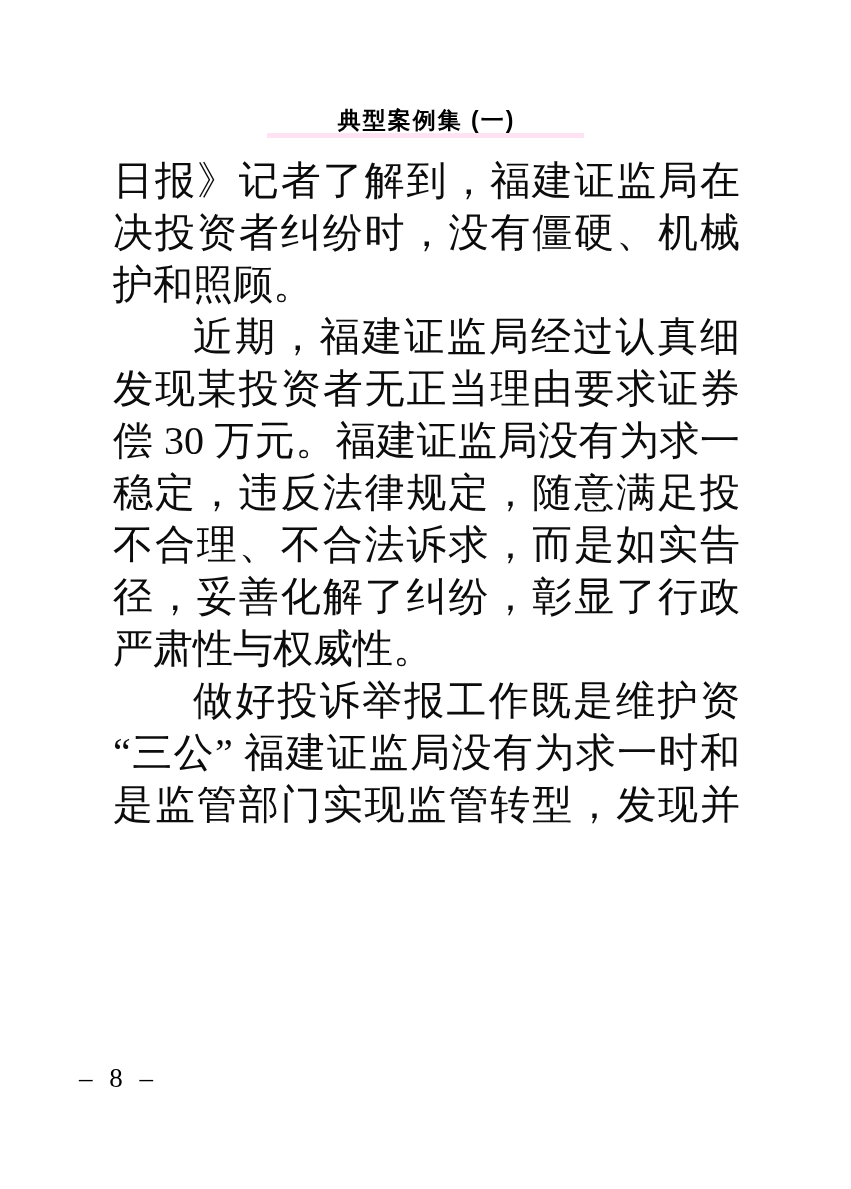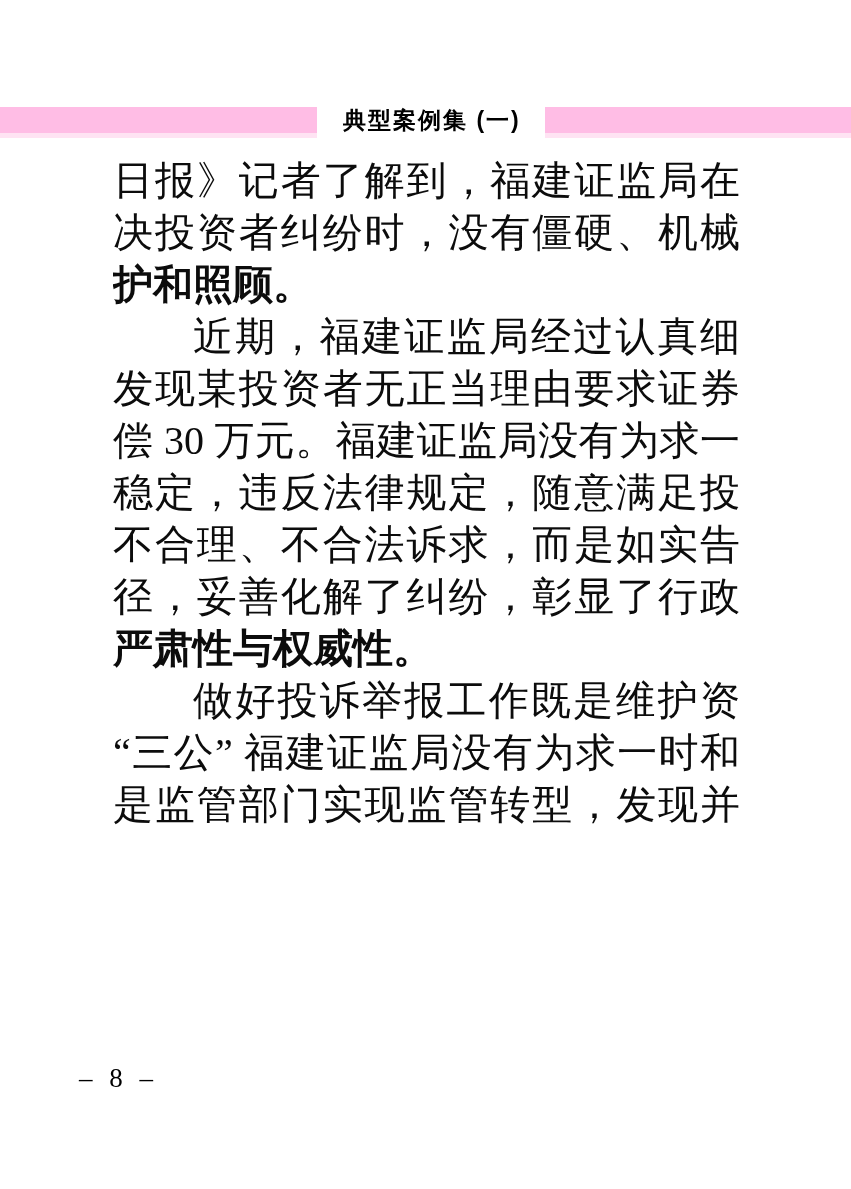--- a/index.html
+++ b/index.html
@@ -18,20 +18,21 @@
   }
   
   .band-row {
     position: absolute;
     top: 107px;
     left: 0;
     right: 0;
     height: 26px;
     display: flex;
     align-items: center;
+    flex-direction: column;
   }
   .band {
     height: 26px;
     position: relative;
     background: var(--pink, #ffbde5);
   }
   .band::after {
     content: "";
     position: absolute;
     left: 0;
@@ -64,21 +65,20 @@
     line-height: 52px;
     height: 52px;
     text-align: justify;
     text-align-last: justify;
     white-space: normal;
     overflow: hidden;
   }
   .line.no-just {
     text-align: left;
     text-align-last: left;
-    font-weight: bold;
   }
   .line.indent {
     text-indent: 2em;
   }
   
   .page-num {
     position: absolute;
     top: 1063px;
     left: 79px;
     font-size: 27px;

